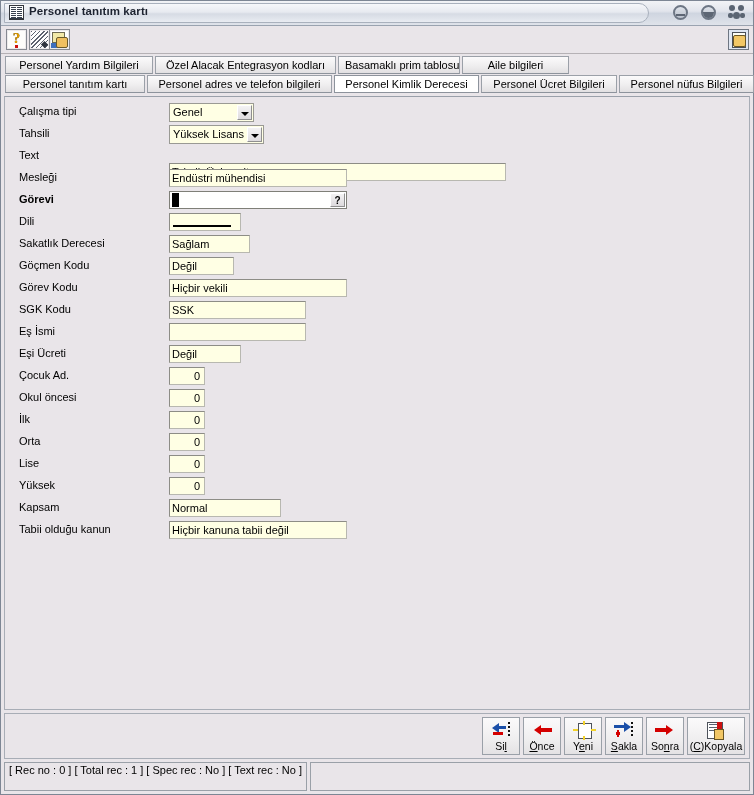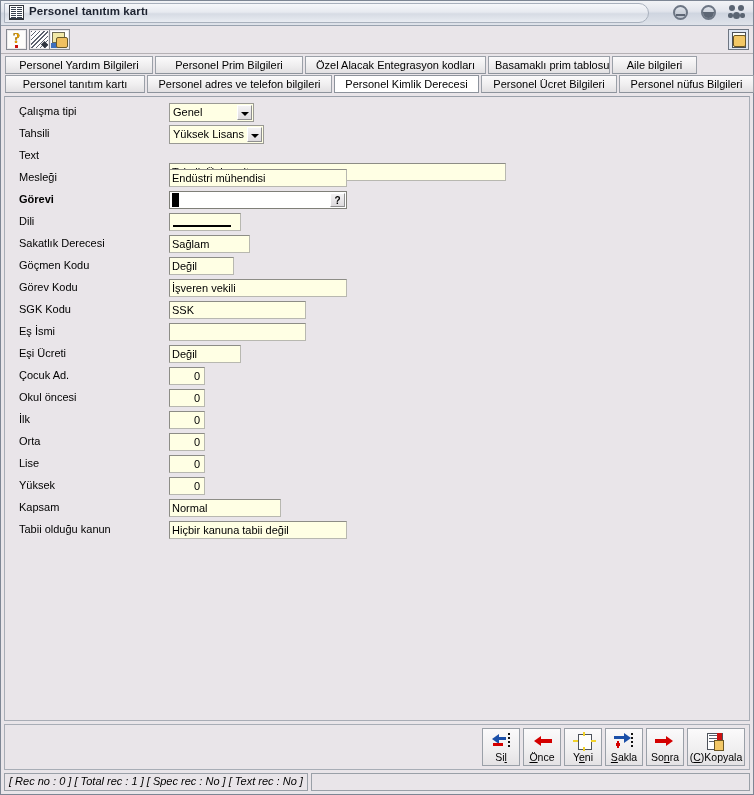--- a/index.html
+++ b/index.html
@@ -460,26 +460,25 @@
     border: 1px solid #4d525b;
   }
   .page-yellowstar i {
     position: absolute;
     background: #f2d22a;
   }
 
   
   #statusbar {
     flex: 0 0 auto;
-    height: 18px;
+    height: 29px;
     margin: 3px 3px 3px 3px;
     position: relative;
     display: flex;
     gap: 3px;
-    font-style: italic;
   }
   .status-cell {
     border: 1px solid #9aa0a8;
     background: #e9e5e9;
     box-sizing: border-box;
     font-size: 11px;
     line-height: 15px;
     padding: 0 4px;
     white-space: nowrap;
     color: #000;
@@ -540,24 +539,23 @@
     </div>
     <div class="tb-right">
       <span class="pg2"></span>
         <span class="hand2"></span>
     </div>
   </div>
 
   <div id="tabs-area">
     <div class="tab-row">
       <div class="tab" style="width:148px">Personel Yardım Bilgileri</div>
-      <div class="tab" style="width:148px">Personel Prim Bilgileri</div>
       <div class="tab" style="width:181px">Özel Alacak Entegrasyon kodları</div>
       <div class="tab" style="width:122px">Basamaklı prim tablosu</div>
-      <div class="tab" style="width:85px">Aile bilgileri</div>
+      <div class="tab" style="width:107px">Aile bilgileri</div>
     </div>
     <div class="tab-row">
       <div class="tab" style="width:140px">Personel tanıtım kartı</div>
       <div class="tab" style="width:185px">Personel adres ve telefon bilgileri</div>
       <div class="tab active" style="width:145px">Personel Kimlik Derecesi</div>
       <div class="tab" style="width:136px">Personel Ücret Bilgileri</div>
       <div class="tab" style="width:135px">Personel nüfus Bilgileri</div>
     </div>
   </div>
 
@@ -609,21 +607,21 @@
       <div class="f-input" style="left:164px;top:0px;width:81px">Sağlam</div>
     </div>
 
     <div class="field-row" style="top:160px">
       <div class="f-label">Göçmen Kodu</div>
       <div class="f-input" style="left:164px;top:0px;width:65px">Değil</div>
     </div>
 
     <div class="field-row" style="top:182px">
       <div class="f-label">Görev Kodu</div>
-      <div class="f-input" style="left:164px;top:0px;width:178px">İşveren vekili</div>
+      <div class="f-input" style="left:164px;top:0px;width:178px">Hiçbir vekili</div>
     </div>
 
     <div class="field-row" style="top:204px">
       <div class="f-label">SGK Kodu</div>
       <div class="f-input" style="left:164px;top:0px;width:137px">SSK</div>
     </div>
 
     <div class="field-row" style="top:226px">
       <div class="f-label">Eş İsmi</div>
       <div class="f-input" style="left:164px;top:0px;width:137px"></div>

